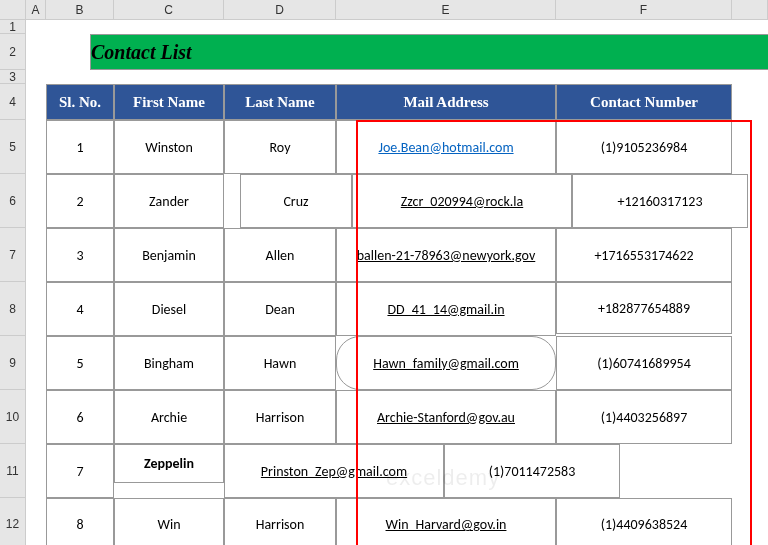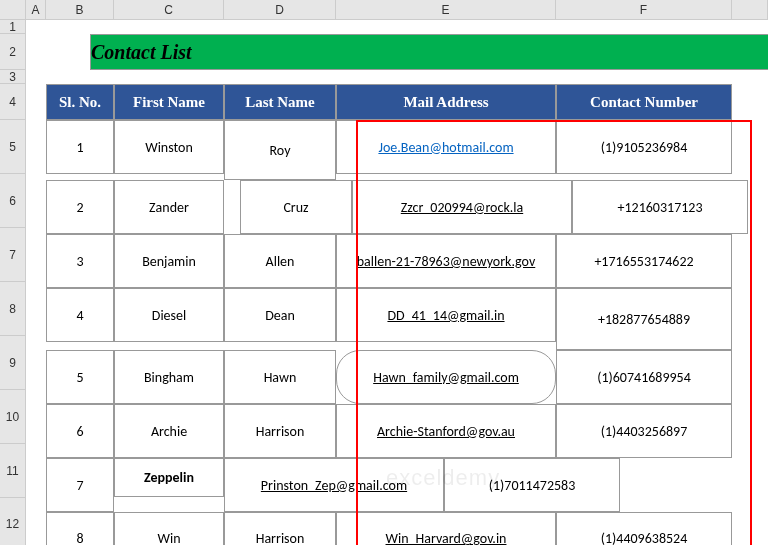--- a/index.html
+++ b/index.html
@@ -63,21 +63,21 @@
         <div class="hdr" style="width: 110px; height: 36px;">First Name</div>
         <div class="hdr" style="width: 112px; height: 36px;">Last Name</div>
         <div class="hdr" style="width: 220px; height: 36px;">Mail Address</div>
         <div class="hdr" style="width: 176px; height: 36px;">Contact Number</div>
       </div>
 
     <div class="data-rows" style="left:20px; top:100px;" id="databody">
         <div class="data-row">
           <div class="cell" style="width: 68px; height: 54px;">1</div>
           <div class="cell" style="width: 110px; height: 54px;">Winston</div>
-          <div class="cell" style="width: 112px; height: 60px;">Roy</div>
+          <div class="cell" style="width: 112px; height: 54px;">Roy</div>
           <div class="cell" style="width: 220px; height: 54px;">
             <span class="mail link">Joe.Bean@hotmail.com</span>
           </div>
           <div class="cell" style="width: 176px; height: 54px;">(1)9105236984</div>
         </div>
         <div class="data-row">
           <div class="cell" style="width: 68px; height: 54px;">2</div>
           <div class="cell" style="width: 110px; height: 54px;">Zander</div>
           <div class="cell" style="width: 112px; height: 54px; margin-left: 16px;">Cruz</div>
           <div class="cell" style="width: 220px; height: 54px;">
@@ -94,21 +94,21 @@
           </div>
           <div class="cell" style="width: 176px; height: 54px;">+1716553174622</div>
         </div>
         <div class="data-row">
           <div class="cell" style="width: 68px; height: 54px;">4</div>
           <div class="cell" style="width: 110px; height: 54px;">Diesel</div>
           <div class="cell" style="width: 112px; height: 54px;">Dean</div>
           <div class="cell" style="width: 220px; height: 54px;">
             <span class="mail">DD_41_14@gmail.in</span>
           </div>
-          <div class="cell" style="width: 176px; height: 62px;">+182877654889</div>
+          <div class="cell" style="width: 176px; height: 52px;">+182877654889</div>
         </div>
         <div class="data-row">
           <div class="cell" style="width: 68px; height: 54px;">5</div>
           <div class="cell" style="width: 110px; height: 54px;">Bingham</div>
           <div class="cell" style="width: 112px; height: 54px;">Hawn</div>
           <div class="cell" style="width: 220px; height: 54px; border-radius: 24px;">
             <span class="mail">Hawn_family@gmail.com</span>
           </div>
           <div class="cell" style="width: 176px; height: 54px;">(1)60741689954</div>
         </div>

